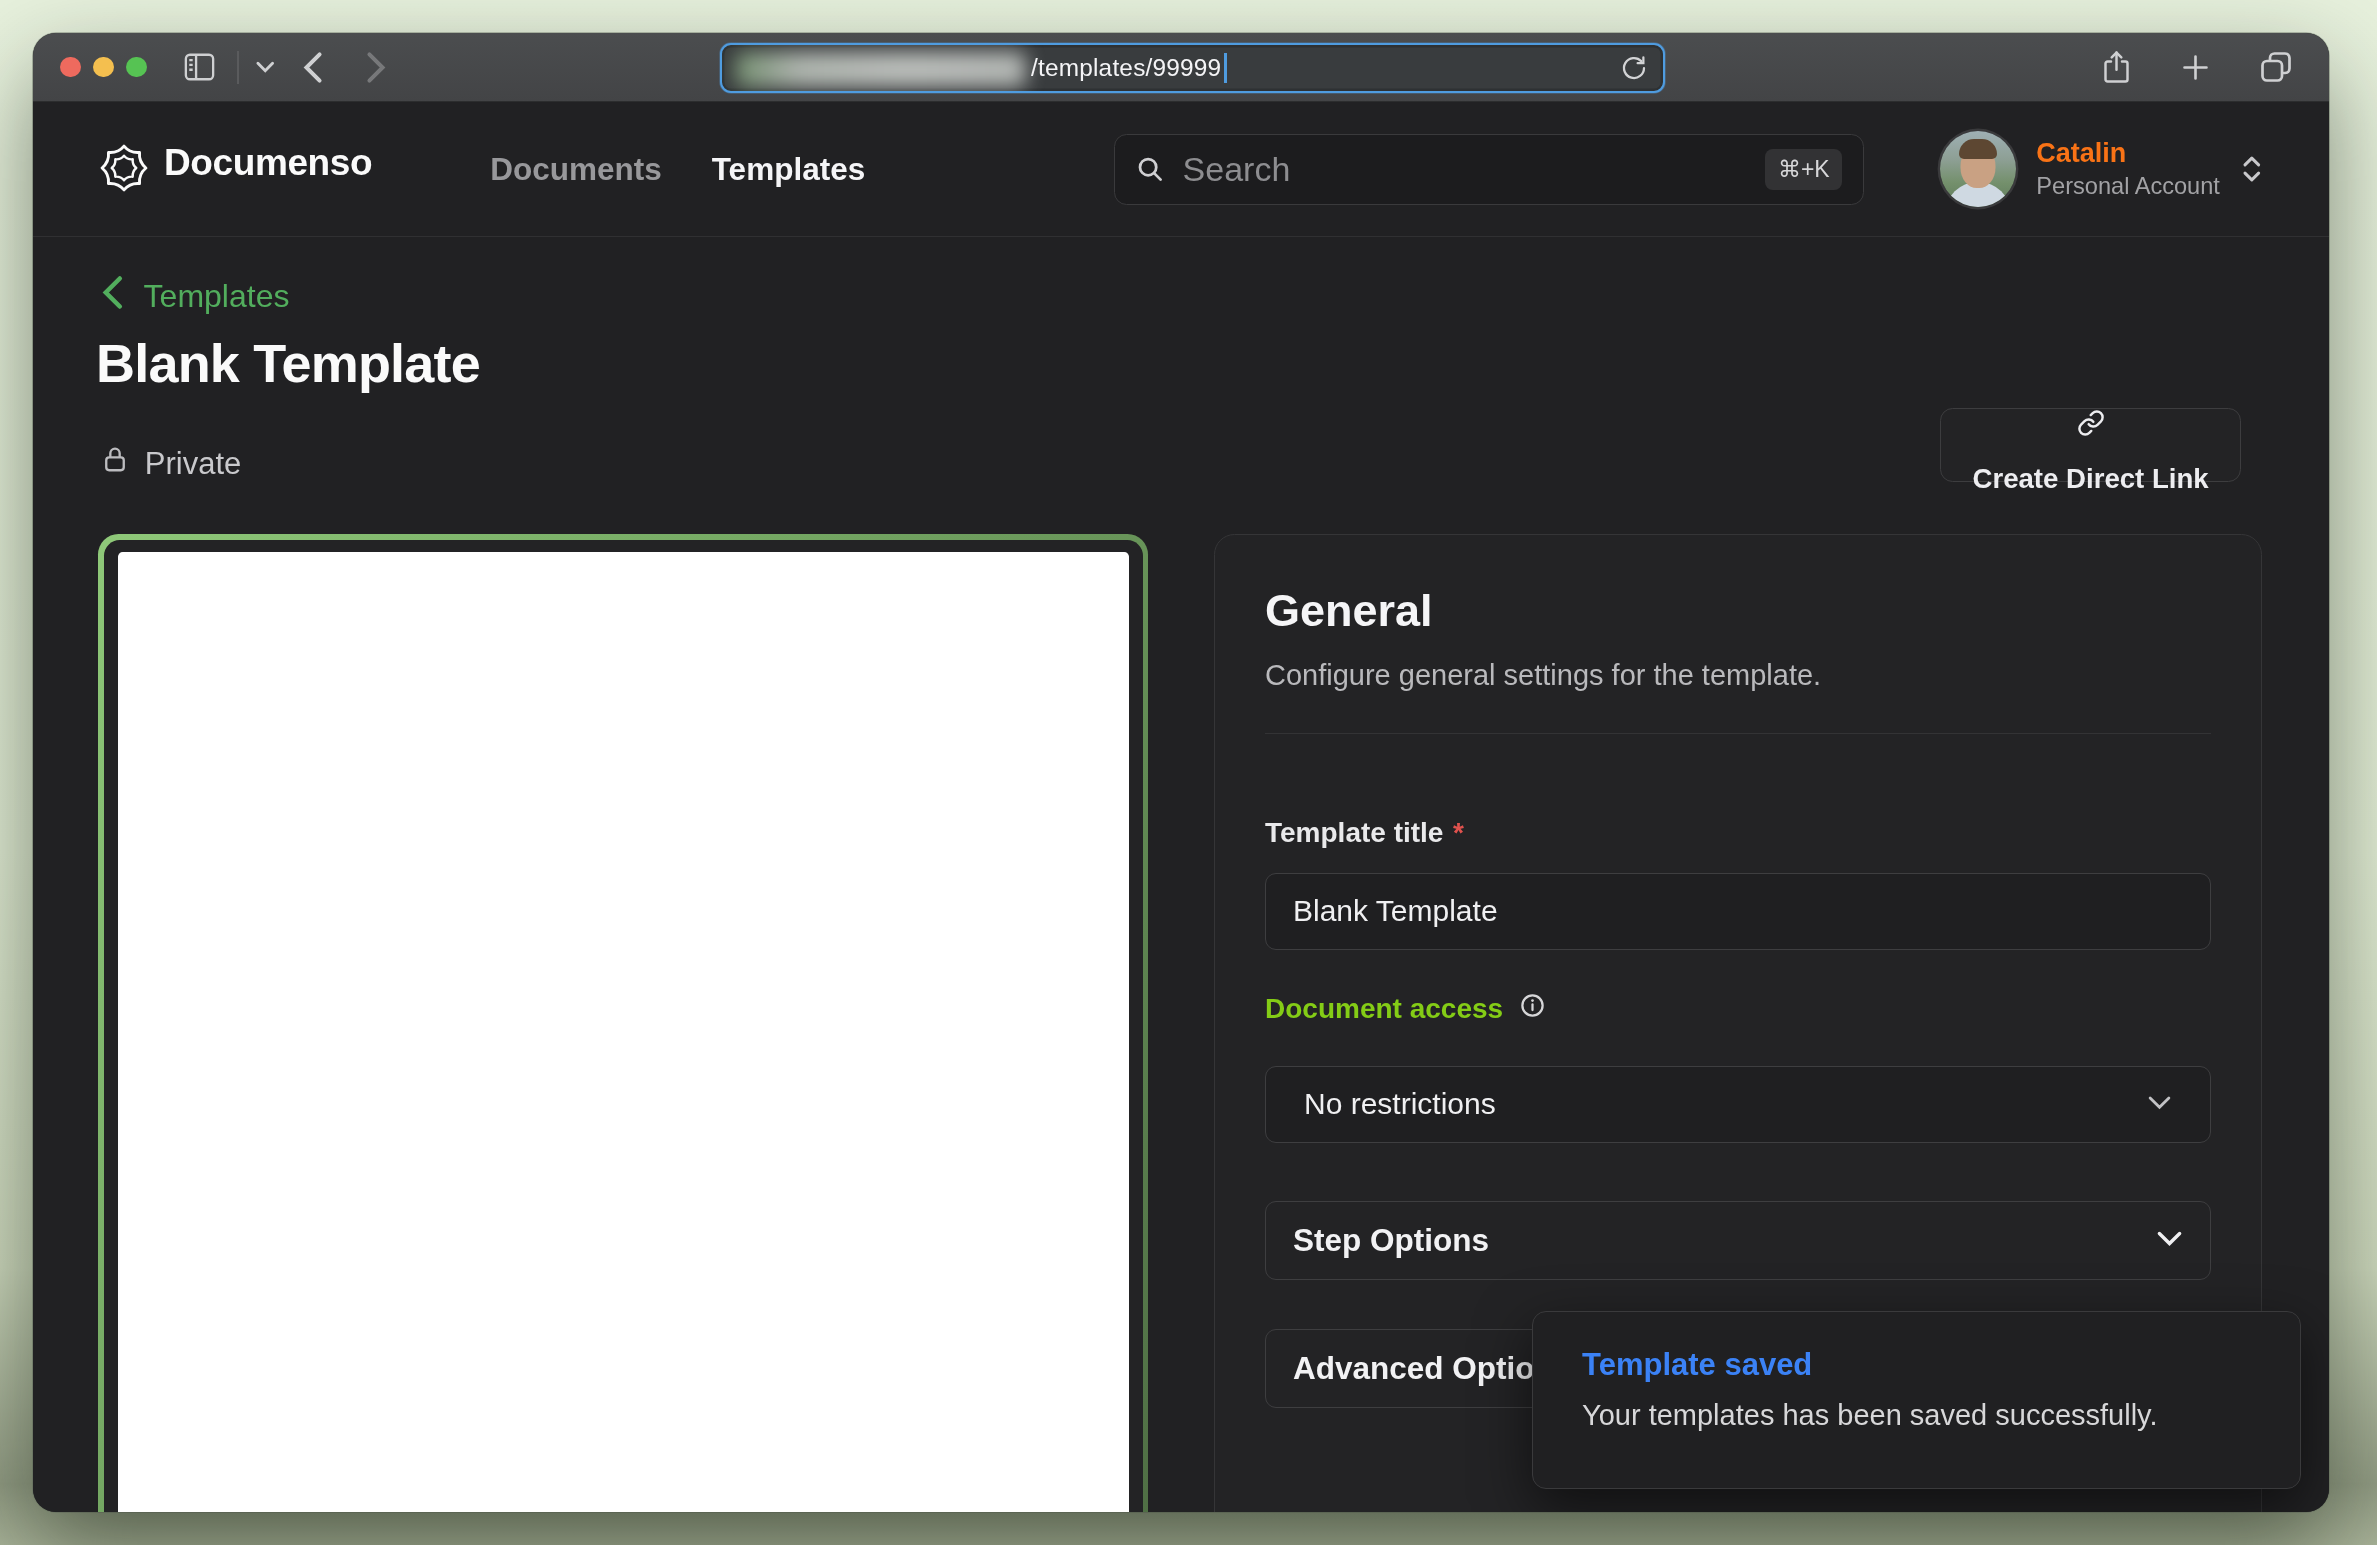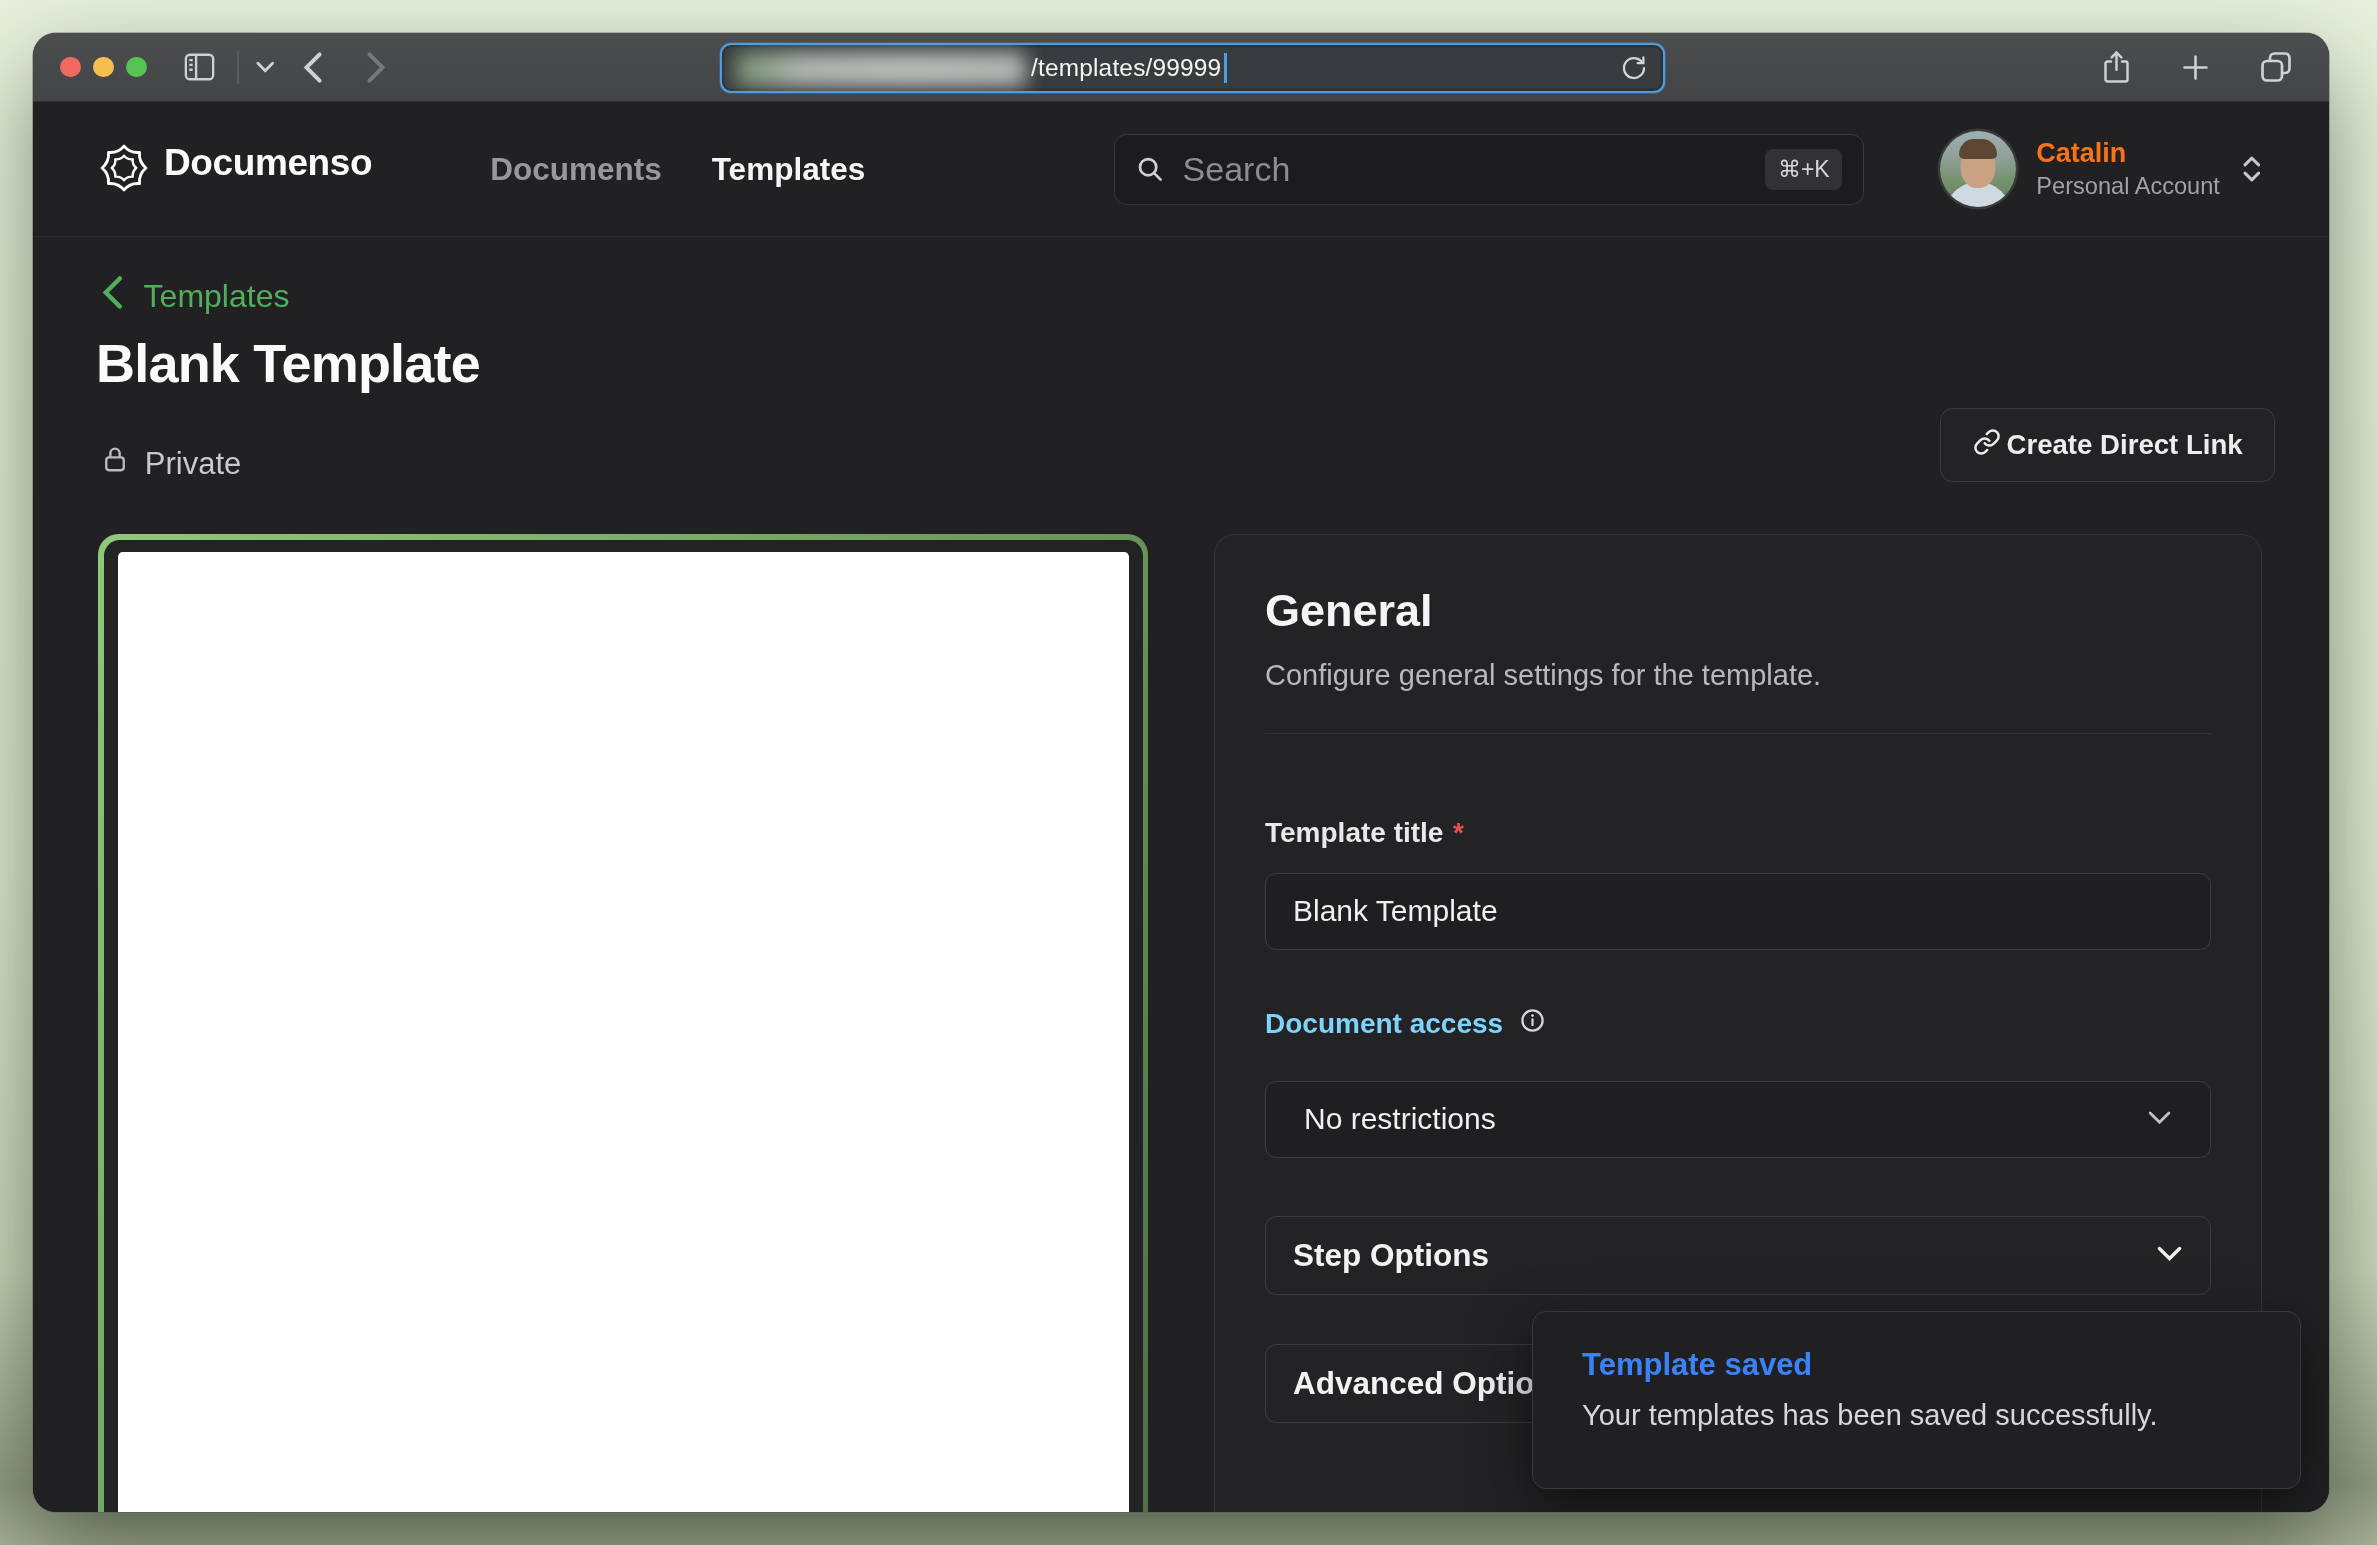--- a/index.html
+++ b/index.html
@@ -74,39 +74,39 @@
   .user-acct { font-size:23.6px; color:#a2a2a5; }
   
   .back-link { position:absolute; left:68px; top:173px; display:flex; align-items:center; gap:19px;
     color:var(--green); font-size:32px; font-weight:500; }
   .page-title { position:absolute; left:63px; top:230px; font-size:54px; font-weight:bold;
     color:#fafafa; letter-spacing:-0.8px; }
   .visibility { position:absolute; left:68px; top:342px; display:flex; align-items:center; gap:15.8px;
     color:#c9c9cc; font-size:31px; }
   .visibility svg { color:#bcbcbf; }
   .cdl-btn { position:absolute; left:1907px; top:306px; height:74px; display:flex; align-items:center;
-    gap:6px; padding:0 31.5px; border:1.6px solid #3d3d3f; border-radius:12.6px; background:#232325;
-    font-size:27.6px; font-weight:600; color:#ededf0; }
+    gap:19px; padding:0 31.5px; border:1.6px solid #3d3d3f; border-radius:12.6px; background:#232325;
+    font-size:27.6px; font-weight:600; color:#ededf0;flex-direction:column; }
   .preview-card { position:absolute; left:65px; top:432px; width:1050px; height:1134px;
     border-radius:20.5px; padding:5.5px;
     background:linear-gradient(125deg,#8fc979 0%,#76aa64 35%,#587c4c 80%,#4c6a42 100%); }
   .preview-inner { width:100%; height:100%; background:#232325; border-radius:15.8px; padding:12.6px 14px; }
   .doc-page { width:100%; height:100%; background:#ffffff; border-radius:4.7px; }
   .panel { position:absolute; left:1181px; top:432px; width:1048px; height:1134px;
     background:#232325; border:1.6px solid #353537; border-radius:20.5px; padding:0 50px; overflow:hidden; }
   .panel h2 { margin-top:50px; font-size:45px; font-weight:bold; color:#f5f5f7; }
   .panel-desc { margin-top:22px; font-size:29px; color:#b9b9bc; }
   .panel hr { margin-top:41px; border:none; border-top:1.6px solid #333335; }
   .field-label { margin-top:83px; font-size:28px; font-weight:600; color:#e9e9eb; display:flex; gap:9.5px; align-items:center; }
   .req { color:#e0524e; }
   .text-input { margin-top:23.6px; width:100%; height:77px; border:1.6px solid #3e3e40; border-radius:11px;
     background:#1f1f21; padding:0 27px; font-family:"Liberation Sans",sans-serif;
     font-size:30px; color:#f0f0f2; outline:none; }
-  .label-row { margin-top:57px; display:flex; align-items:center; gap:15.8px;
-    font-size:28px; font-weight:600; color:#7dd3fc; }
+  .label-row { margin-top:42px; display:flex; align-items:center; gap:15.8px;
+    font-size:28px; font-weight:600; color:#84cc16; }
   .label-row svg { color:#d6d6d8; }
   .select { margin-top:40px; width:100%; height:77px; border:1.6px solid #3e3e40; border-radius:11px;
     background:#1f1f21; display:flex; align-items:center; justify-content:space-between; padding:0 38px; }
   .select-value { font-size:30px; color:#f0f0f2; }
   .accordion { width:100%; height:79px; border:1.6px solid #3e3e40; border-radius:11px;
     background:#232325; display:flex; align-items:center; justify-content:space-between; padding:0 27px; }
   .acc1 { margin-top:58px; } .acc2 { margin-top:49px; }
   .accordion-label { font-size:31.5px; font-weight:bold; color:#f2f2f4; }
   .chev { color:#c2c2c5; }
   .step { margin-top:77px; font-size:31px; font-weight:bold; color:#e2e2e4; }

